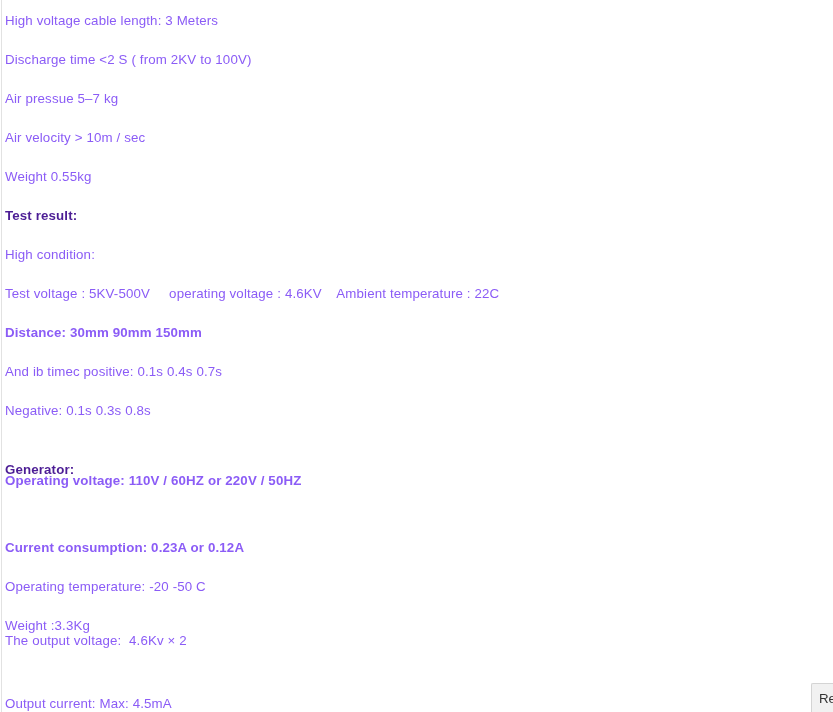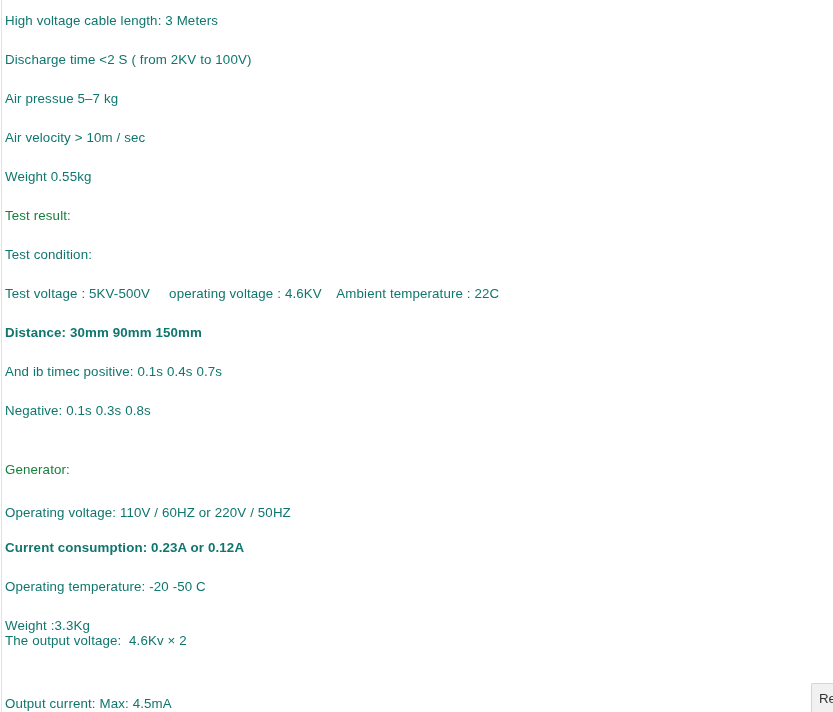--- a/index.html
+++ b/index.html
@@ -34,27 +34,27 @@
     width: 833px;
     padding: 0;
   }
 
   .spec-line {
     position: absolute;
     left: 5px;
     font-size: 13.3px;
     line-height: 17px;
     white-space: pre;
-    color: #0f766e;
+    color: #8b5cf6;
     letter-spacing: 0.01em;
   }
 
   .spec-line.heading {
-    font-weight: normal;
-    color: #15803d;
+    font-weight: bold;
+    color: #4c1d95;
   }
 
   
   .corner-button {
     position: absolute;
     left: 811px;
     top: 683px;
     width: 60px;
     height: 29px;
     background: #f1f1f1;
@@ -78,27 +78,27 @@
 
 <div class="page-edge-rule"></div>
 
 <div class="doc" id="doc">
     <div class="spec-line" style="top: 12px;">High voltage cable length: 3 Meters</div>
     <div class="spec-line" style="top: 51px;">Discharge time &lt;2 S ( from 2KV to 100V)</div>
     <div class="spec-line" style="top: 90px; text-align: right;">Air pressue 5–7 kg</div>
     <div class="spec-line" style="top: 129px;">Air velocity &gt; 10m / sec</div>
     <div class="spec-line" style="top: 168px;">Weight 0.55kg</div>
     <div class="spec-line heading" style="top: 207px;">Test result:</div>
-    <div class="spec-line" style="top: 246px;">Test condition:</div>
+    <div class="spec-line" style="top: 246px;">High condition:</div>
     <div class="spec-line" style="top: 285px;">Test voltage : 5KV-500V     operating voltage : 4.6KV    Ambient temperature : 22C</div>
     <div class="spec-line" style="top: 324px; font-weight: bold;">Distance: 30mm 90mm 150mm</div>
     <div class="spec-line" style="top: 363px;">And ib timec positive: 0.1s 0.4s 0.7s</div>
     <div class="spec-line" style="top: 402px;">Negative: 0.1s 0.3s 0.8s</div>
     <div class="spec-line heading" style="top: 461px;">Generator:</div>
-    <div class="spec-line" style="top: 504px;">Operating voltage: 110V / 60HZ or 220V / 50HZ</div>
+    <div class="spec-line" style="top: 472px; font-weight: bold;">Operating voltage: 110V / 60HZ or 220V / 50HZ</div>
     <div class="spec-line" style="top: 539px; font-weight: bold;">Current consumption: 0.23A or 0.12A</div>
     <div class="spec-line" style="top: 578px;">Operating temperature: -20 -50 C</div>
     <div class="spec-line" style="top: 617px;">Weight :3.3Kg</div>
     <div class="spec-line" style="top: 632px;">The output voltage:  4.6Kv × 2</div>
     <div class="spec-line" style="top: 695px;">Output current: Max: 4.5mA</div>
   </div>
 
 <button class="corner-button">Re</button>
 
 </body></html>

